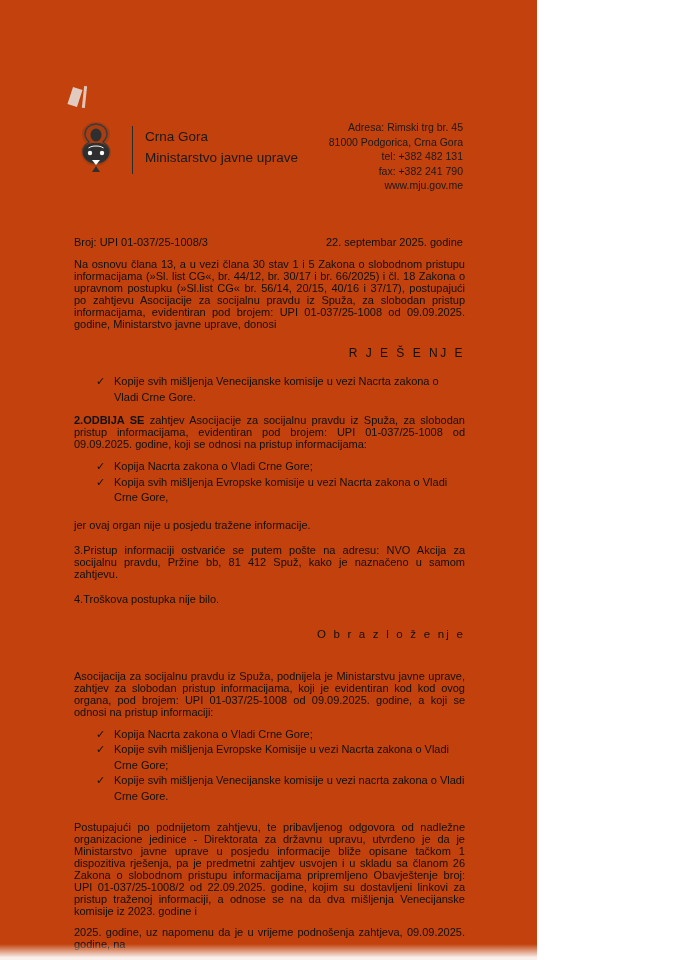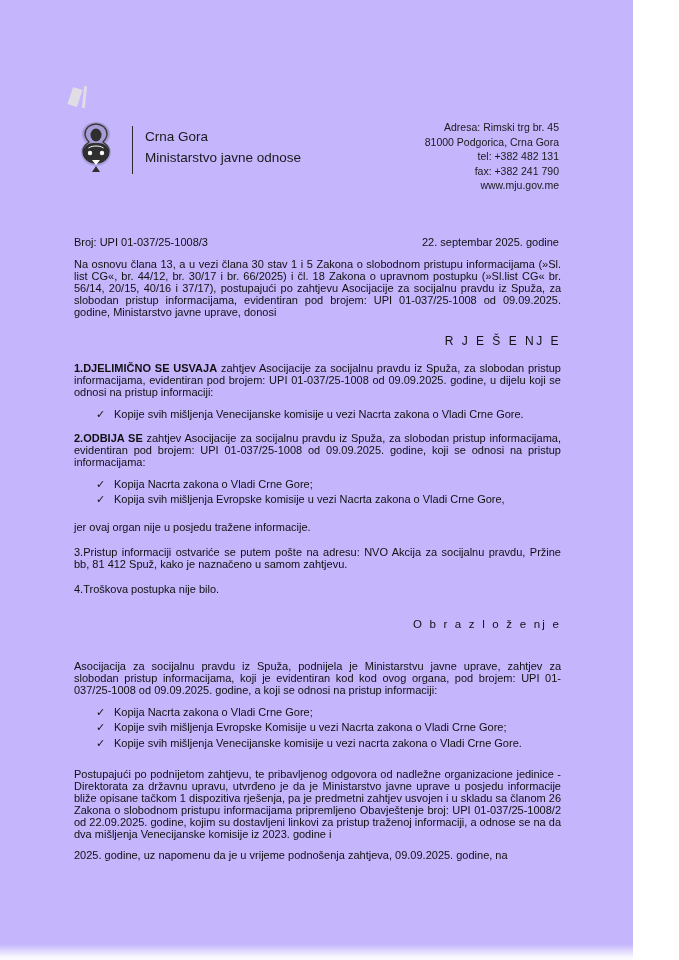--- a/index.html
+++ b/index.html
@@ -10,23 +10,23 @@
   body {
     width: 679px;
     height: 960px;
     font-family: "Liberation Sans", sans-serif;
     color: #111111;
     position: relative;
     overflow: hidden;
   }
   .page {
     position: relative;
-    width: 633px;
+    width: 537px;
     height: 960px;
-    background: #c4b5fd;
+    background: #c2410c;
     box-sizing: border-box;
   }
   
   .scan-mark-1 {
     position: absolute;
     left: 70px; top: 88px;
     width: 10px; height: 18px;
     background: #e6e4e0;
     transform: rotate(18deg);
     opacity: .85;
@@ -168,21 +168,21 @@
           <circle cx="16" cy="33" r="2.2" fill="#fdfdfc"></circle>
           <circle cx="28" cy="33" r="2.2" fill="#fdfdfc"></circle>
           <path d="M18 40 h8 l-4 5 z" fill="#fdfdfc"></path>
           <path d="M22 46 l-4 6 h8 z"></path>
         </g>
       </svg>
     </div>
 
     <div class="org">
       <div class="line1">Crna Gora</div>
-      <div class="line2">Ministarstvo javne odnose</div>
+      <div class="line2">Ministarstvo javne uprave</div>
     </div>
 
     <div class="contact">
       <div>Adresa: Rimski trg br. 45</div>
       <div>81000 Podgorica, Crna Gora</div>
       <div>tel: +382 482 131</div>
       <div>fax: +382 241 790</div>
       <div>www.mju.gov.me</div>
     </div>
   </div>
@@ -191,23 +191,20 @@
     <span class="broj">Broj: UPI 01-037/25-1008/3</span>
     <span class="datum">22. septembar 2025. godine</span>
   </div>
 
   <div class="body">
 
     <p>Na osnovu člana 13, a u vezi člana 30 stav 1 i 5 Zakona o slobodnom pristupu informacijama (»Sl. list CG«, br. 44/12, br. 30/17 i br. 66/2025) i čl. 18 Zakona o upravnom postupku (»Sl.list CG« br. 56/14, 20/15, 40/16 i 37/17), postupajući po zahtjevu Asocijacije za socijalnu pravdu iz Spuža, za slobodan pristup informacijama, evidentiran pod brojem: UPI 01-037/25-1008 od 09.09.2025. godine, Ministarstvo javne uprave, donosi</p>
 
     <div class="center">R J E Š E NJ E</div>
 
-    <p>
-      <span class="bold">1.DJELIMIČNO SE USVAJA</span><span> zahtjev Asocijacije za socijalnu pravdu iz Spuža, za slobodan pristup informacijama, evidentiran pod brojem: UPI 01-037/25-1008 od 09.09.2025. godine, u dijelu koji se odnosi na pristup informaciji:</span>
-    </p>
     <ul class="checks">
       <li>
         <span class="tick">✓</span>
         <span>Kopije svih mišljenja Venecijanske komisije u vezi Nacrta zakona o Vladi Crne Gore.</span>
       </li>
     </ul>
 
     <p>
       <span class="bold">2.ODBIJA SE</span><span> zahtjev Asocijacije za socijalnu pravdu iz Spuža, za slobodan pristup informacijama, evidentiran pod brojem: UPI 01-037/25-1008 od 09.09.2025. godine, koji se odnosi na pristup informacijama:</span>
     </p>

